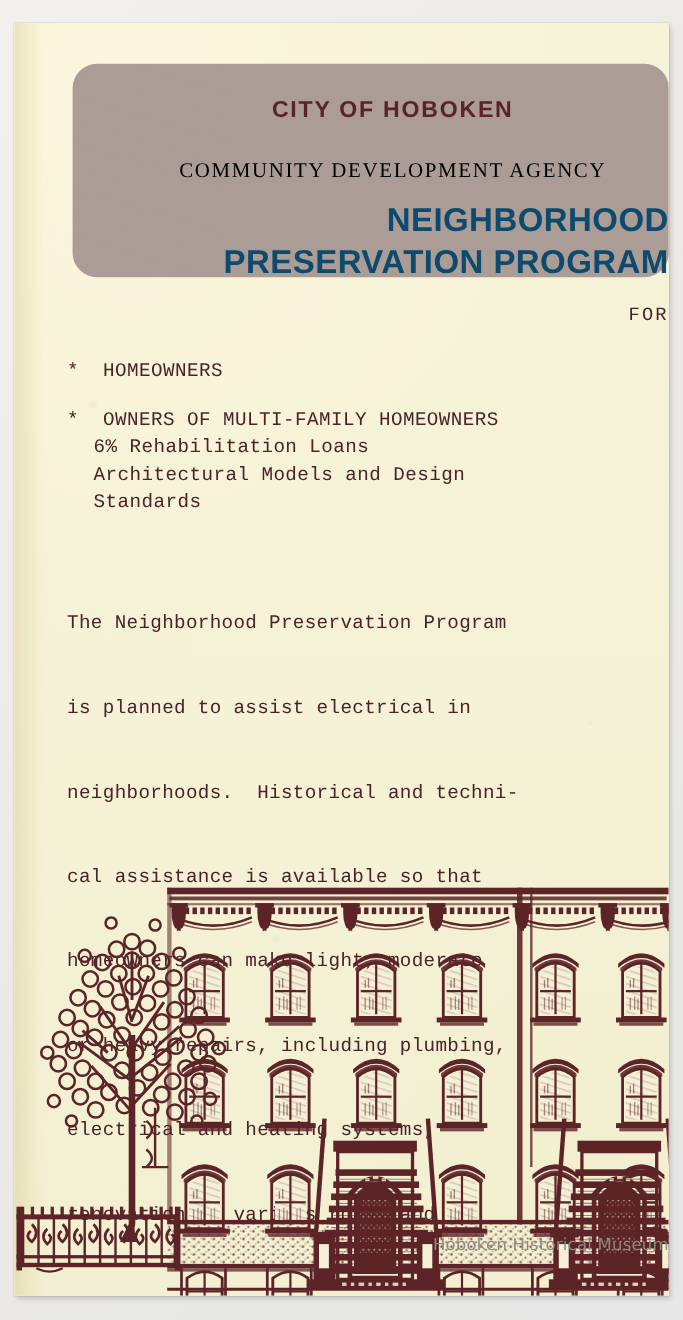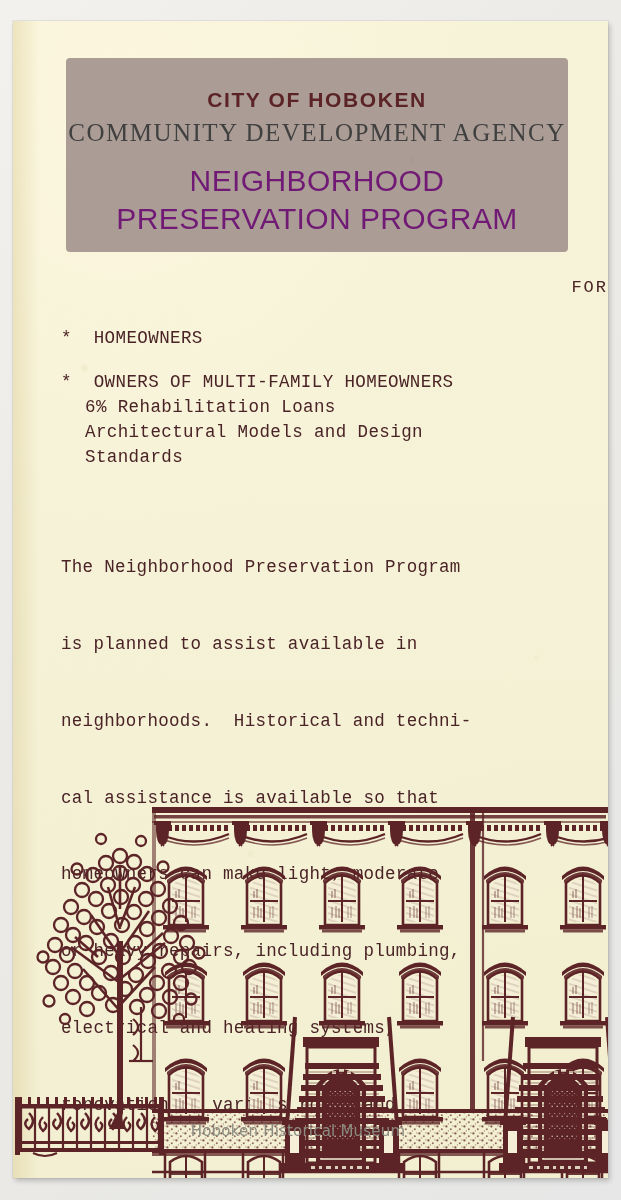--- a/index.html
+++ b/index.html
@@ -35,34 +35,34 @@
   
   #gutter{
     position:absolute;left:0;top:0;width:26px;height:100%;
     background:linear-gradient(90deg, rgba(206,186,120,.30) 0%, rgba(206,186,120,0) 100%);
     pointer-events:none;
   }
 
   
   #headerblock{
     position:absolute;left:53px;top:37px;width:502px;height:194px;
-    background:#ab9d96;border-radius:4px;
-    text-align:center;color:#5c2224;
+    background:#ab9d96;border-radius:22px;
+    text-align:center;color:#5c2224;padding-left:40px;
   }
   .hdr-city{
     font-family:"Liberation Sans",sans-serif;font-weight:bold;
     font-size:21px;letter-spacing:1.6px;margin-top:30px;color:#5b2326;
   }
   .hdr-agency{
     font-family:"Liberation Serif",serif;
-    font-size:25px;letter-spacing:1.5px;margin-top:7px;color:#404040;
+    font-size:19px;letter-spacing:1.5px;margin-top:33px;color:#000000;
   }
   .hdr-title{
-    font-family:"Liberation Sans",sans-serif;font-weight:normal;
-    font-size:30px;line-height:34px;letter-spacing:.4px;margin-top:17px;color:#701a75;
+    font-family:"Liberation Sans",sans-serif;font-weight:bold;
+    font-size:30px;line-height:34px;letter-spacing:.4px;margin-top:17px;color:#0c4a6e;text-align:right;
   }
 
   
   .tw{font-family:"Liberation Mono","DejaVu Sans Mono",monospace;color:#4a2326;}
   #for-line{
     position:absolute;left:0;top:257px;width:595px;text-align:right;
     font-size:17px;letter-spacing:2px;
   }
   #bullets{position:absolute;left:48px;top:305px;width:530px;font-size:17.5px;line-height:25px;}
   .bullet-group{margin-bottom:19px;}
@@ -73,21 +73,21 @@
     font-size:17.5px;line-height:25.6px;letter-spacing:.3px;white-space:pre;
   }
 
   
   #illus{position:absolute;left:0;top:740px;width:595px;height:417px;}
   #illus svg{display:block;}
 
   
   #watermark{
     position:absolute;left:0;top:1101px;width:595px;
-    text-align:center;padding-right:25px;box-sizing:border-box;
+    text-align:right;box-sizing:border-box;
     font-family:"DejaVu Sans",sans-serif;font-size:15px;color:#8b8b80;letter-spacing:.2px;
   }
 </style>
 </head>
 <body>
 
 <div id="scan">
 
   <div id="paper">
 
@@ -112,21 +112,21 @@
         <div class="bullet-head"><span>*</span>  <span>OWNERS OF MULTI-FAMILY HOMEOWNERS</span></div>
         <div class="bullet-sub">6% Rehabilitation Loans</div>
         <div class="bullet-sub">Architectural Models and Design</div>
         <div class="bullet-sub">Standards</div>
       </div>
 
     </div>
 
     <div id="para" class="tw">
       <div>The Neighborhood Preservation Program</div>
-      <div>is planned to assist available in</div>
+      <div>is planned to assist electrical in</div>
       <div>neighborhoods.  Historical and techni-</div>
       <div>cal assistance is available so that</div>
       <div>homeowners can make light, moderate</div>
       <div>or heavy repairs, including plumbing,</div>
       <div>electrical and heating systems,</div>
       <div>renovation of various rooms and</div>
       
       
     </div>
 

